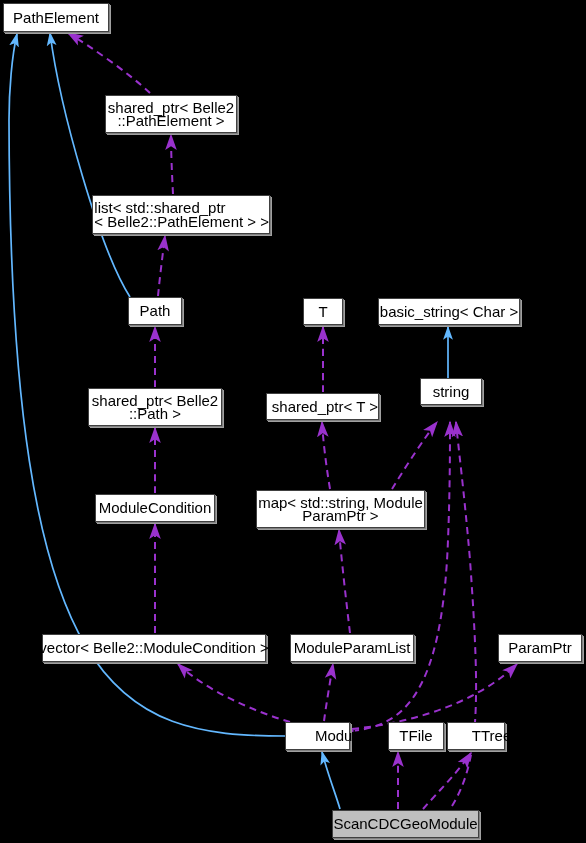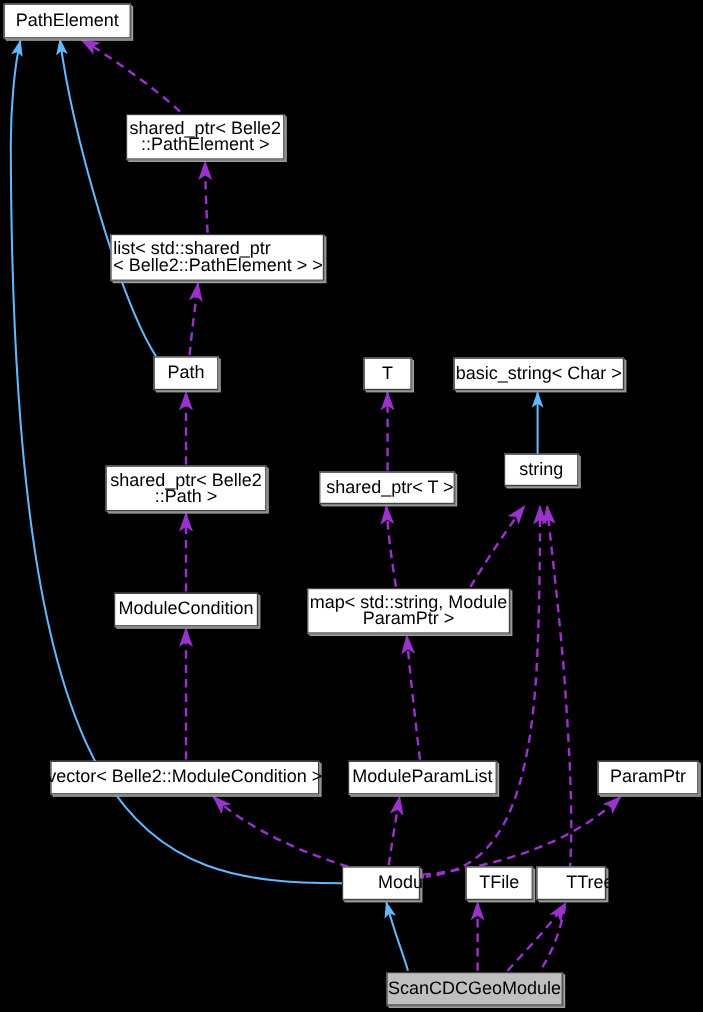--- a/index.html
+++ b/index.html
@@ -111,16 +111,16 @@
       <div class="node-box" style="left: 420px; top: 378px; width: 62px; height: 27px;"><span class="node-label">string</span></div>
       <div class="node-box" style="left: 95px; top: 494px; width: 120px; height: 28px;"><span class="node-label">ModuleCondition</span></div>
       <div class="node-box" style="left: 256px; top: 490px; width: 169px; height: 38px;"><span class="node-label">map&lt; std::string, Module
 ParamPtr &gt;</span></div>
       <div class="node-box" style="left: 42px; top: 634px; width: 224px; height: 28px;"><span class="node-label">vector&lt; Belle2::ModuleCondition &gt;</span></div>
       <div class="node-box" style="left: 290px; top: 634px; width: 124px; height: 28px;"><span class="node-label">ModuleParamList</span></div>
       <div class="node-box" style="left: 498px; top: 634px; width: 84px; height: 28px;"><span class="node-label">ParamPtr</span></div>
       <div class="node-box" style="left: 285px; top: 722px; width: 65px; height: 28px; padding-left: 44px;"><span class="node-label">Module</span></div>
       <div class="node-box" style="left: 372px; top: 722px; width: 56px; height: 28px; margin-left: 16px;"><span class="node-label">TFile</span></div>
       <div class="node-box" style="left: 447px; top: 722px; width: 58px; height: 28px; padding-left: 31px;"><span class="node-label">TTree</span></div>
-      <div class="node-box highlight" style="left: 322px; top: 810px; width: 147px; height: 28px;"><span class="node-label">ScanCDCGeoModule</span></div>
+      <div class="node-box highlight" style="left: 332px; top: 810px; width: 147px; height: 28px;"><span class="node-label">ScanCDCGeoModule</span></div>
     </div>
 
 </div>
 
 </body></html>

